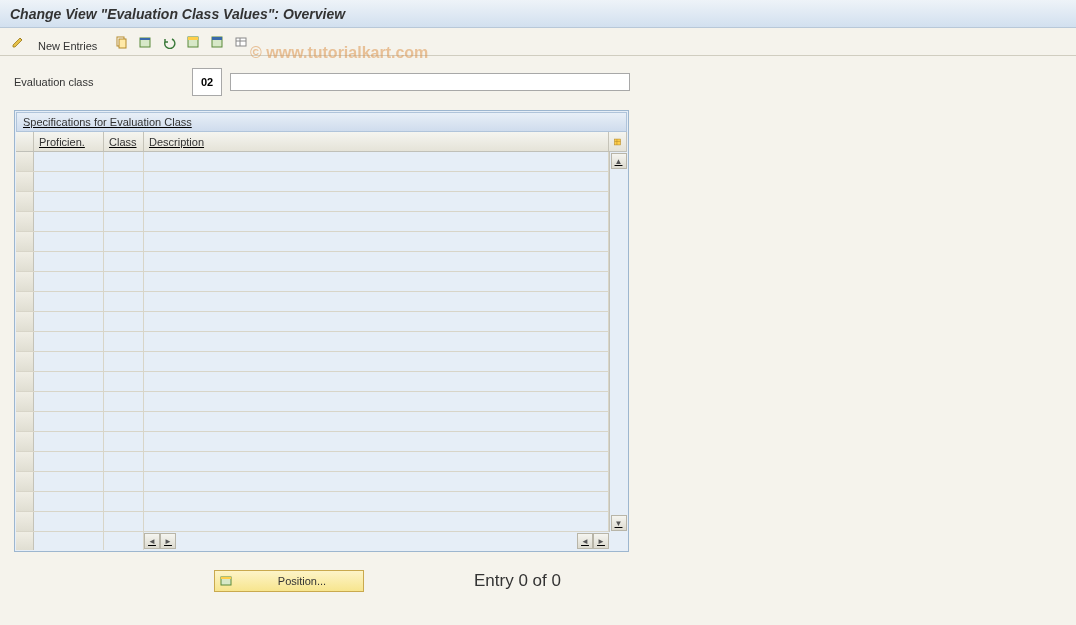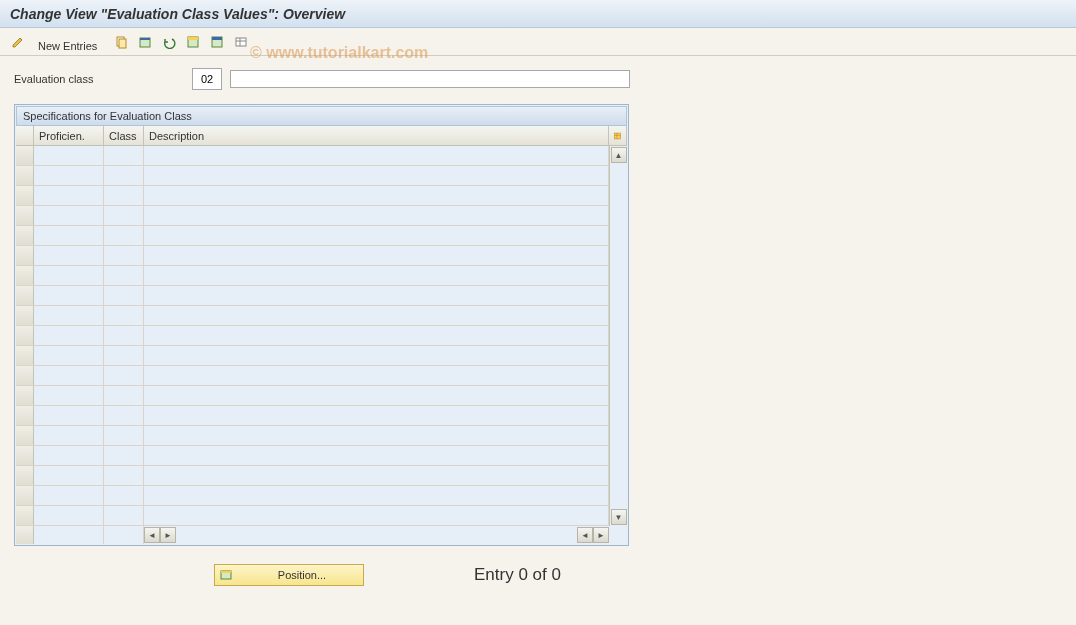--- a/index.html
+++ b/index.html
@@ -59,39 +59,41 @@
       margin-bottom: 14px;
       gap: 8px;
     }
     .field-label {
       width: 170px;
       font-size: 11px;
       color: #333;
     }
     .field-input-small {
       width: 30px;
-      height: 22px;
+      height: 28px;
       border: 1px solid #a8a8a8;
       background: #fff;
       font-size: 11px;
       text-align: center;
+      font-weight: bold;
     }
     .field-input-wide {
       width: 400px;
       height: 18px;
       border: 1px solid #a8a8a8;
       background: #fff;
       font-size: 11px;
       padding: 0 3px;
     }
     .grid-panel {
       border: 1px solid #9db6cf;
       width: 615px;
       background: #e6eef7;
       padding: 1px;
+      text-decoration: underline;
     }
     .grid-title {
       background: linear-gradient(to bottom, #e8eff7 0%, #cfdced 100%);
       border: 1px solid #b0c4da;
       height: 20px;
       padding: 3px 6px;
       font-size: 11px;
       color: #333;
     }
     .grid-header-row {

